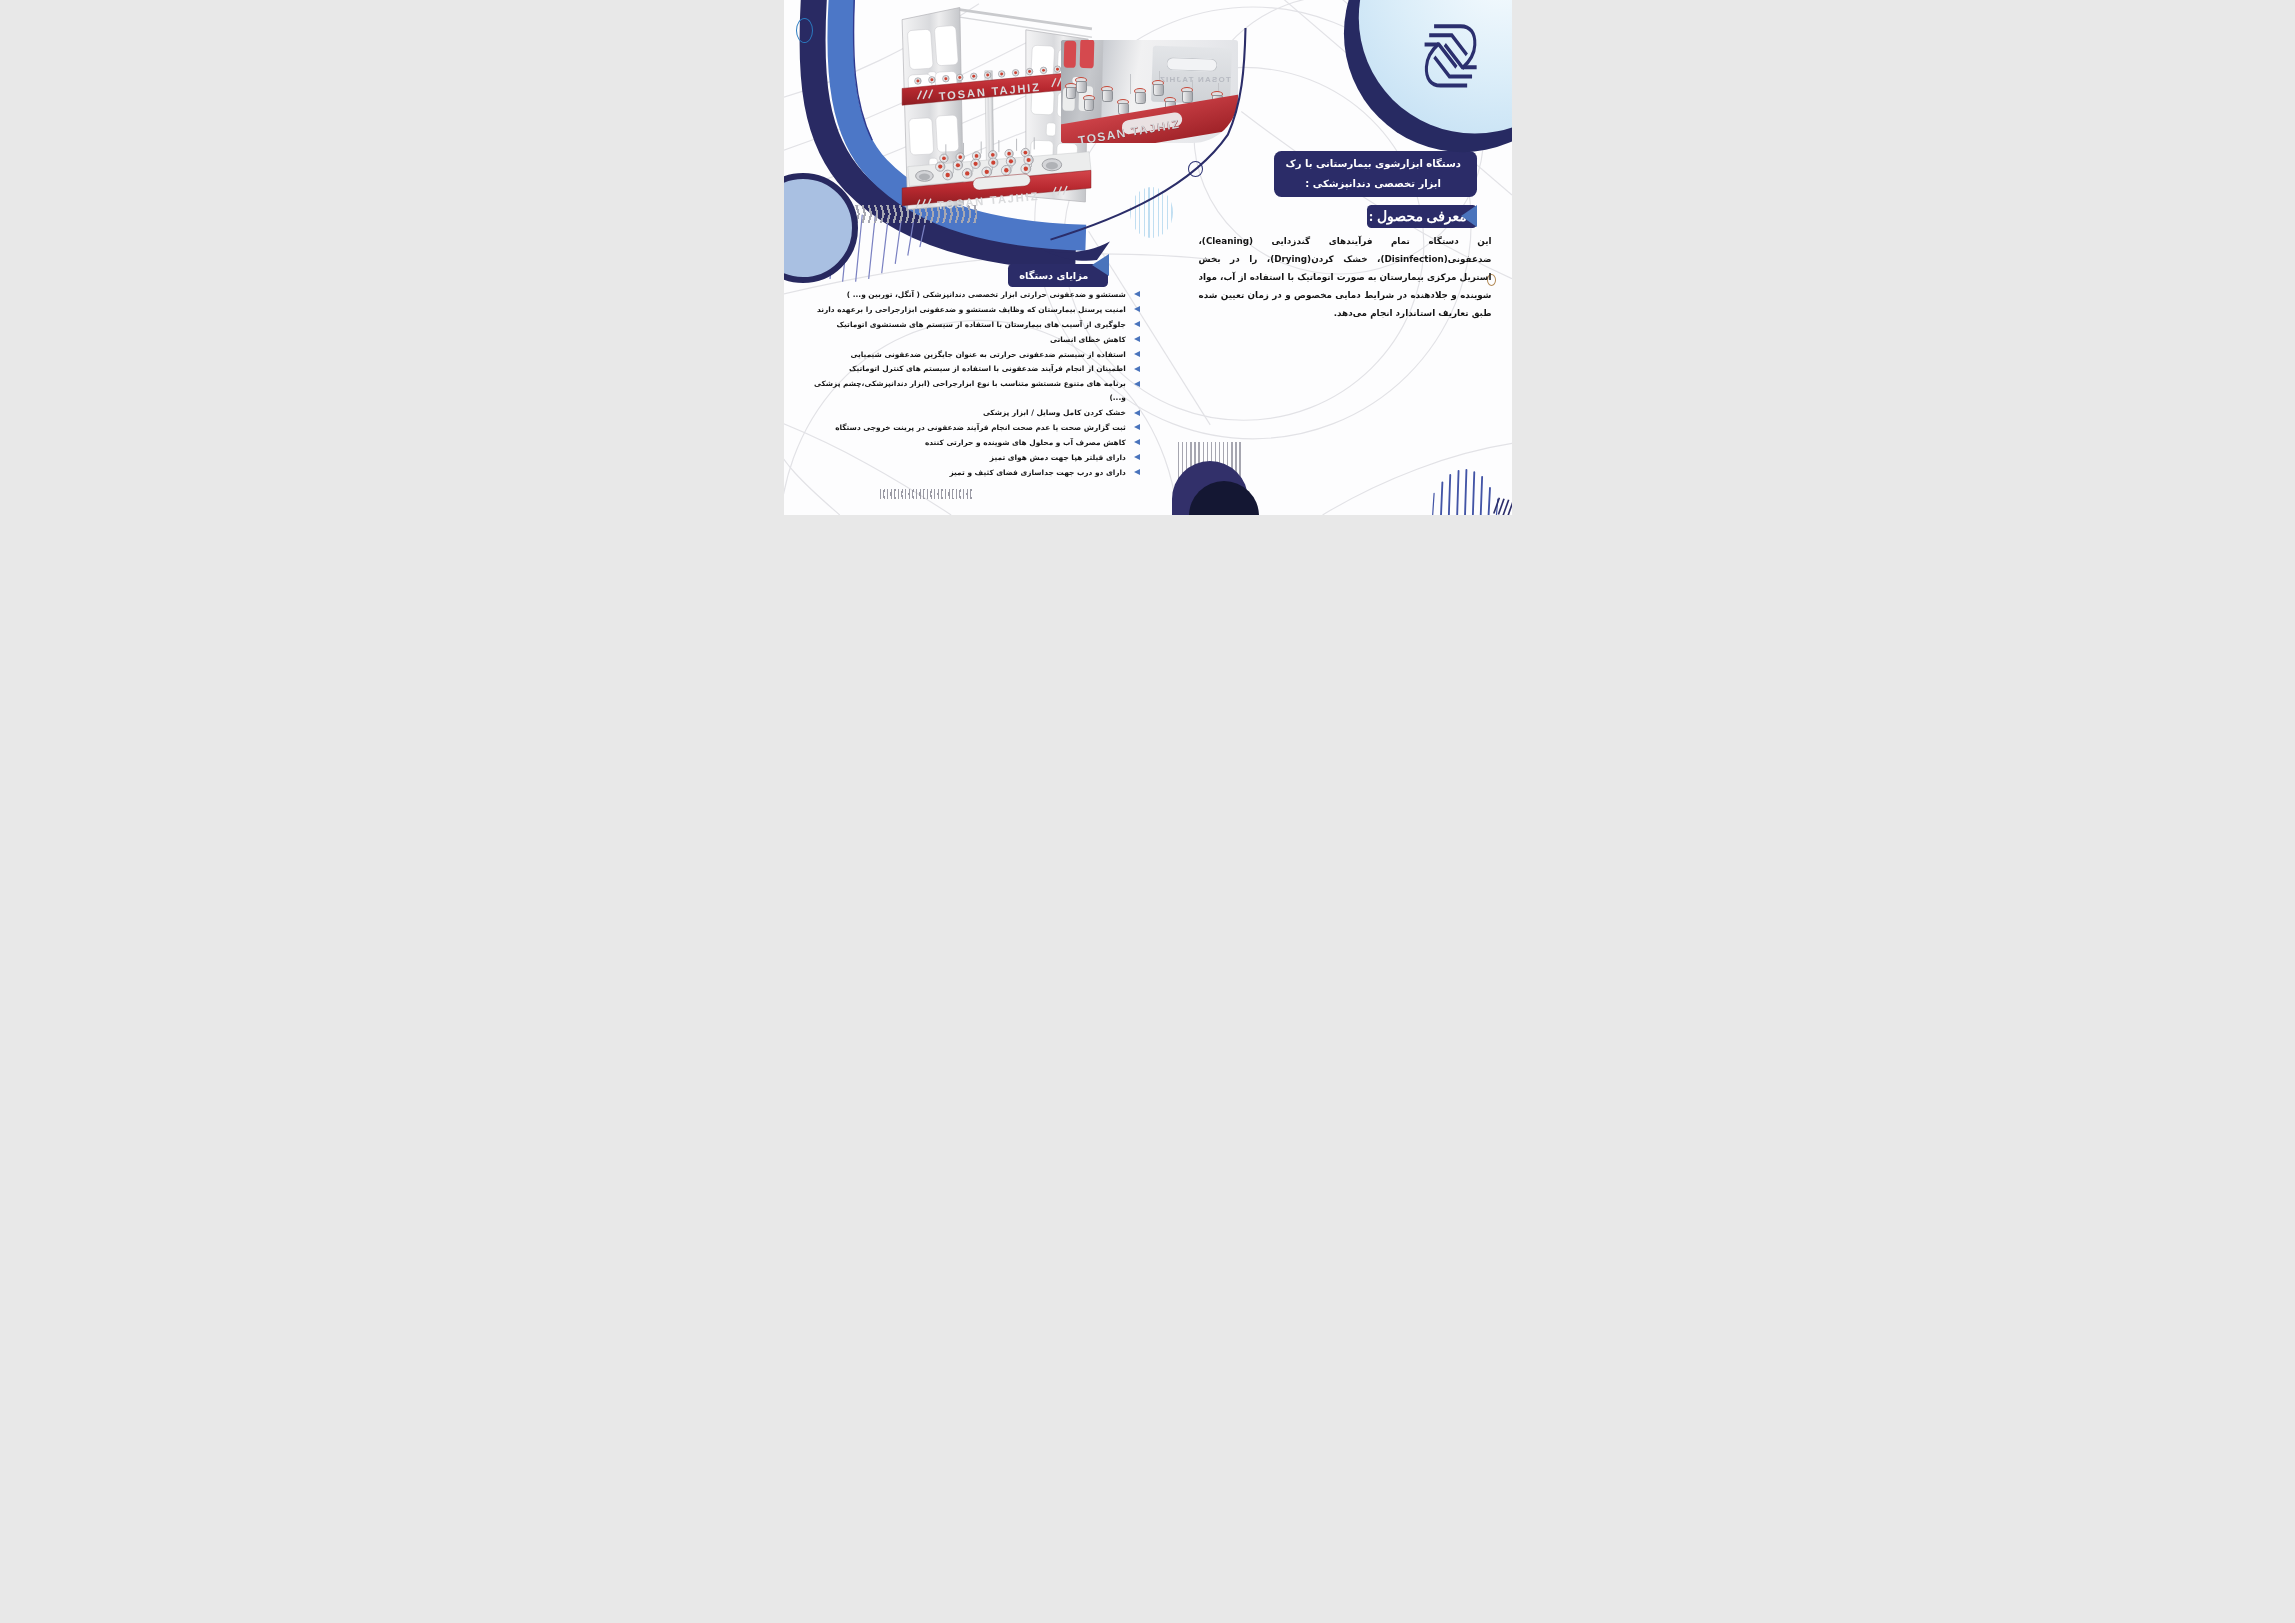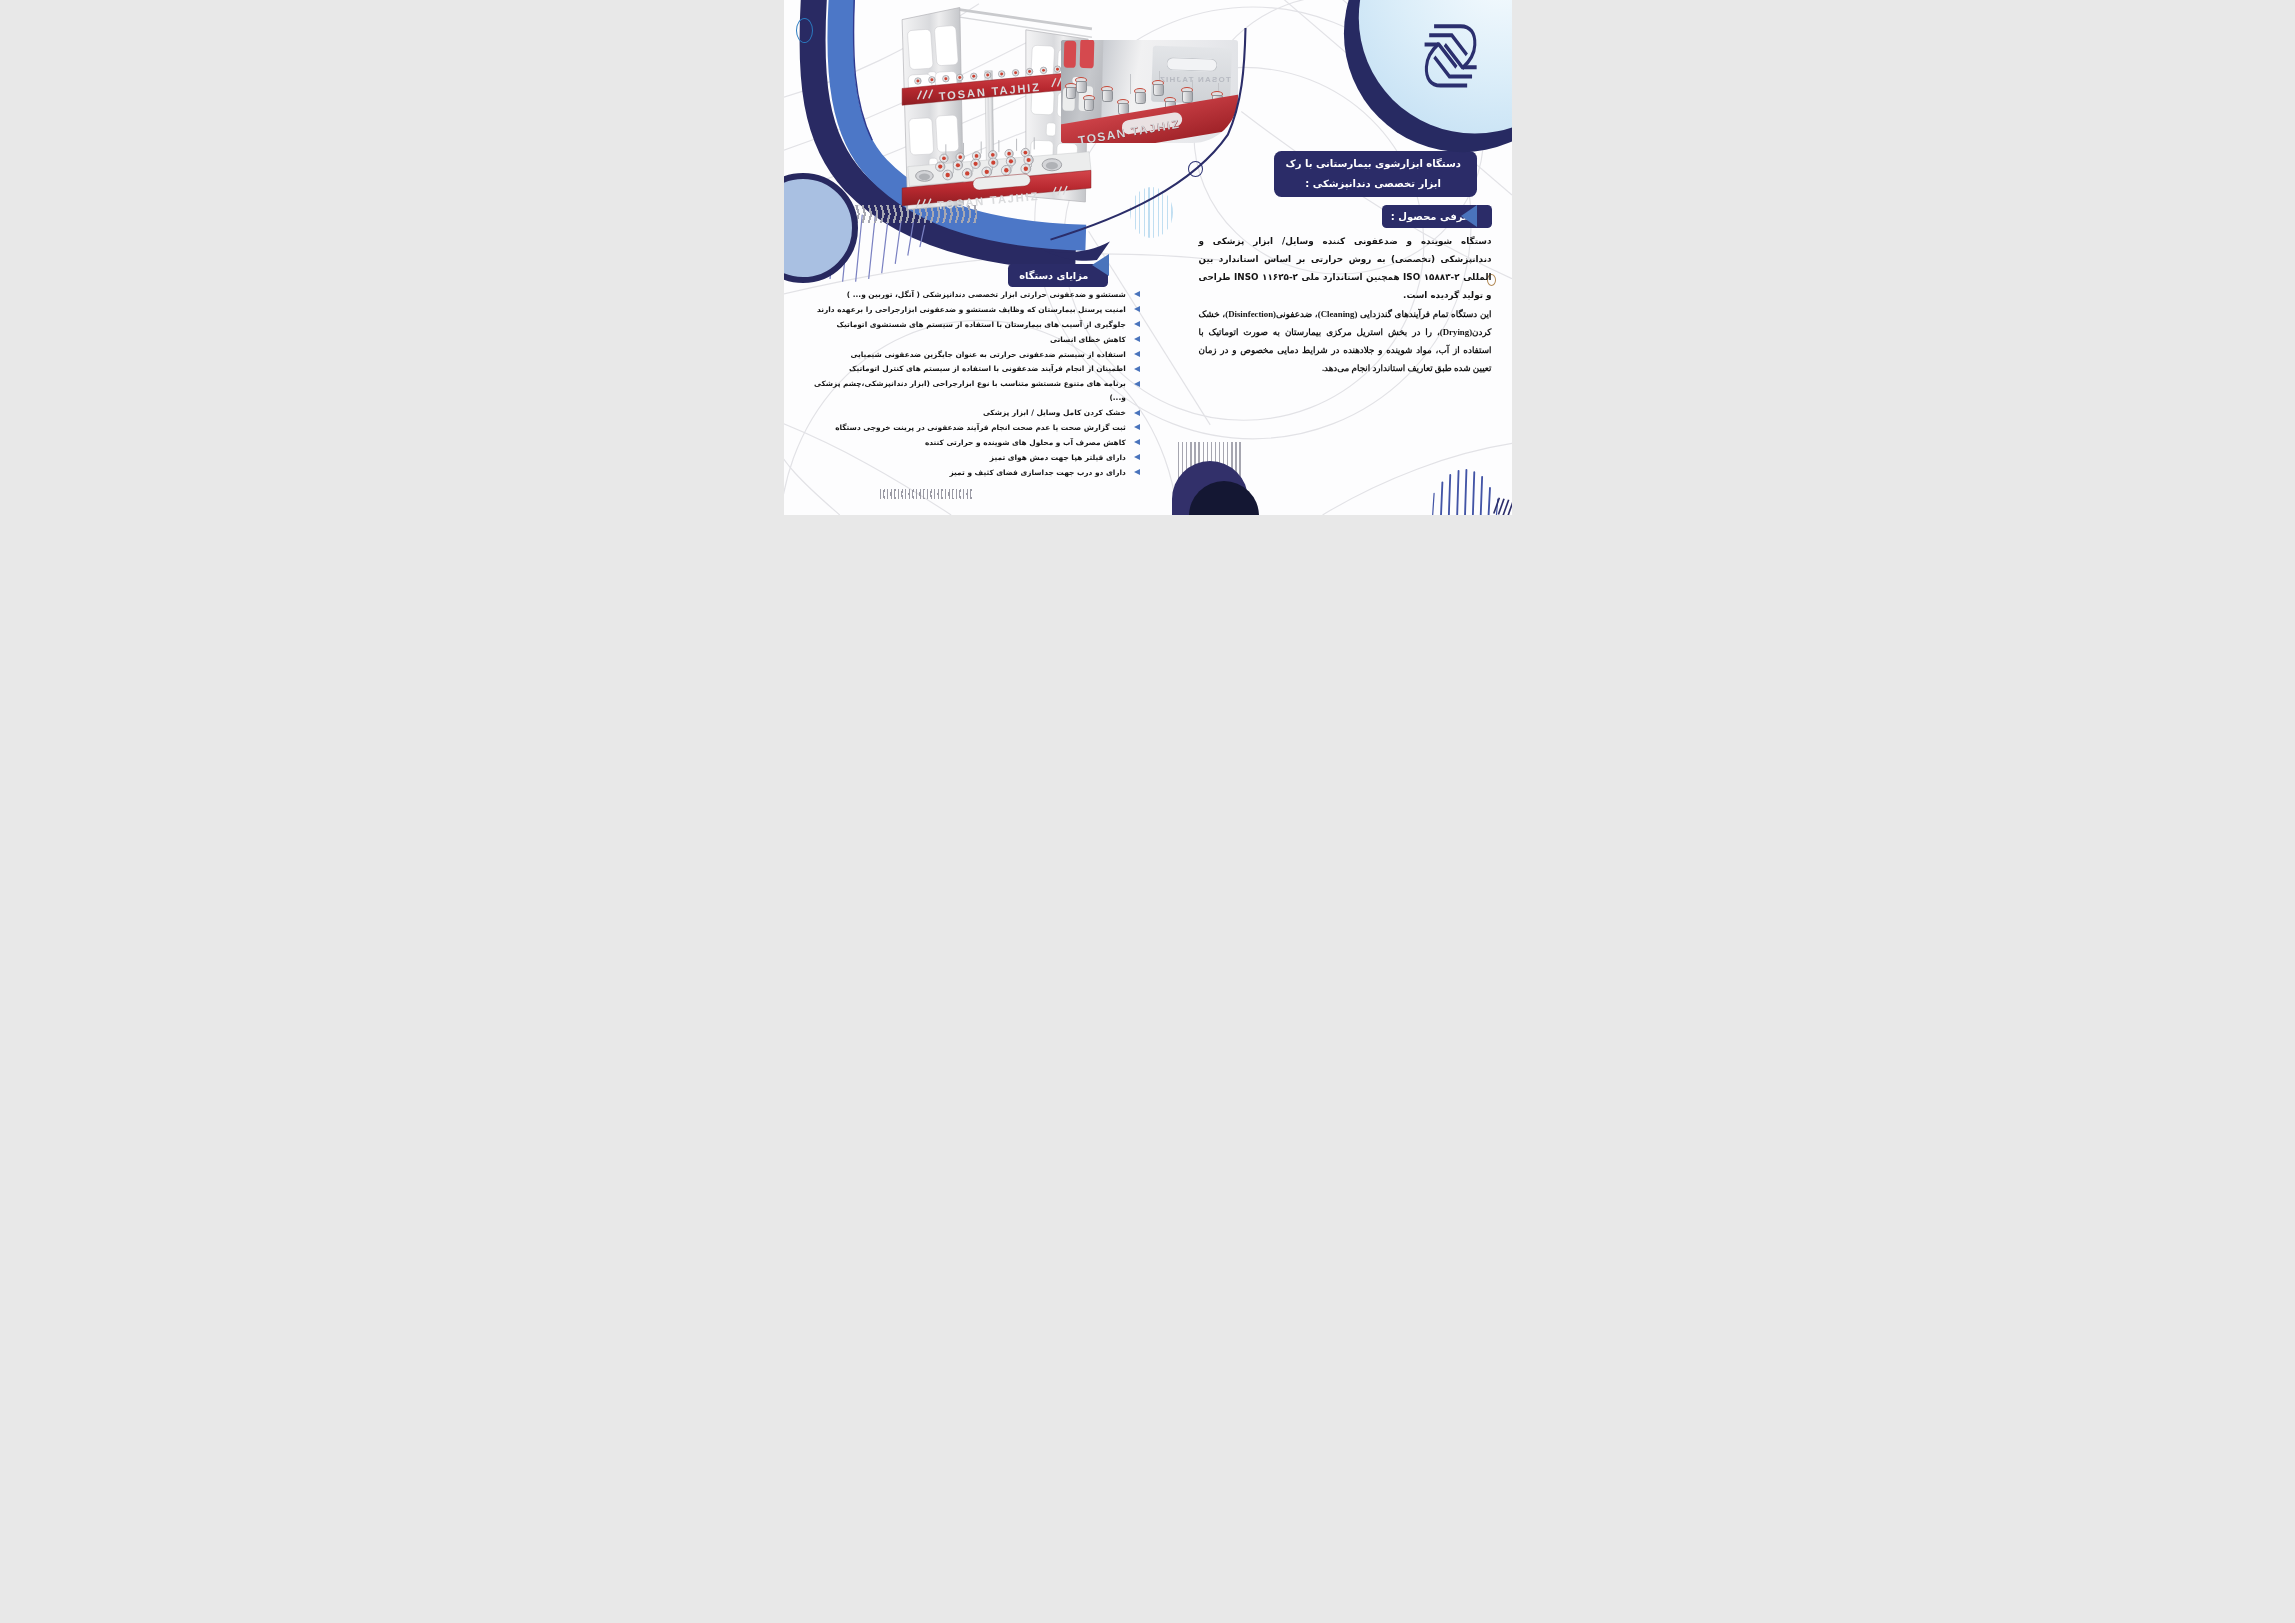--- a/index.html
+++ b/index.html
@@ -5,22 +5,22 @@
   html,body{margin:0;padding:0;background:#e8e8e8;}
   .page{position:relative;width:728px;height:515px;margin:0 auto;background:#fdfdfe;overflow:hidden;
         font-family:"DejaVu Sans",sans-serif;}
   .abs{position:absolute;}
   svg{display:block;}
 
   
   .navy-box{position:absolute;background:#2b2c68;color:#fff;font-weight:700;direction:rtl;text-align:center;}
   .title-box{left:490px;top:151px;width:203px;height:46px;border-radius:7.4px;
              font-size:10px;line-height:20px;padding:2.8px 9.3px 0 5.6px;box-sizing:border-box;}
-  .h-intro{left:598px;top:205px;width:110px;height:23px;border-radius:4.6px;
-           font-size:10px;line-height:23px;padding:0 7.4px 0 0;box-sizing:border-box;z-index:6;}
+  .h-intro{left:583px;top:205px;width:110px;height:23px;border-radius:4.6px;
+           font-size:14px;line-height:23px;padding:0 7.4px 0 0;box-sizing:border-box;z-index:6;font-family:Liberation Serif, serif;}
   .h-adv{left:224px;top:264px;width:100px;height:23px;border-radius:4.6px;
          font-size:9.8px;line-height:23px;padding:0 7.4px 0 0;box-sizing:border-box;z-index:6;}
   .tri{width:0;height:0;border-style:solid;border-color:transparent;position:absolute;z-index:7;}
   .tri-intro{left:677px;top:205px;border-width:11px 16.7px 11px 0;border-right-color:#4a74bc;}
   .tri-adv{left:308px;top:254px;border-width:11.6px 17.7px 11.6px 0;border-right-color:#4a74bc;}
 
   .paragraphs{left:415px;top:232px;width:293px;direction:rtl;text-align:justify;color:#141414;
               font-size:8.8px;line-height:18px;font-weight:700;z-index:5;}
   .paragraphs p{margin:0;}
   .paragraphs p + p{margin-top:1.4px;font-family:Liberation Serif, serif;}
@@ -390,21 +390,20 @@
   <div class="navy-box title-box fa">
     <span>دستگاه ابزارشوی بیمارستانی با رک ابزار تخصصی دندانپزشکی :</span>
   </div>
 
   <div class="navy-box h-intro fa">
     <span>معرفی محصول :</span>
   </div>
   <span class="tri tri-intro"></span>
 
   <div class="abs paragraphs fa">
-    <p>دستگاه شوینده و ضدعفونی کننده وسایل/ ابزار پزشکی و دندانپزشکی (تخصصی) به روش حرارتی بر اساس استاندارد بین المللی ISO ۱۵۸۸۳-۲ همچنین استاندارد ملی INSO ۱۱۶۲۵-۲ طراحی و تولید گردیده است.</p>
     <p>این دستگاه تمام فرآیندهای گندزدایی (Cleaning)، ضدعفونی(Disinfection)، خشک کردن(Drying)، را در بخش استریل مرکزی بیمارستان به صورت اتوماتیک با استفاده از آب، مواد شوینده و جلادهنده در شرایط دمایی مخصوص و در زمان تعیین شده طبق تعاریف استاندارد انجام می‌دهد.</p>
   </div>
 
   <div class="navy-box h-adv fa">
     <span>مزایای دستگاه</span>
   </div>
   <span class="tri tri-adv"></span>
 
   <ul class="abs adv-list fa">
     <li><span class="tri-li"></span><span>شستشو و ضدعفونی حرارتی ابزار تخصصی دندانپزشکی ( آنگل، توربین و... )</span></li>

